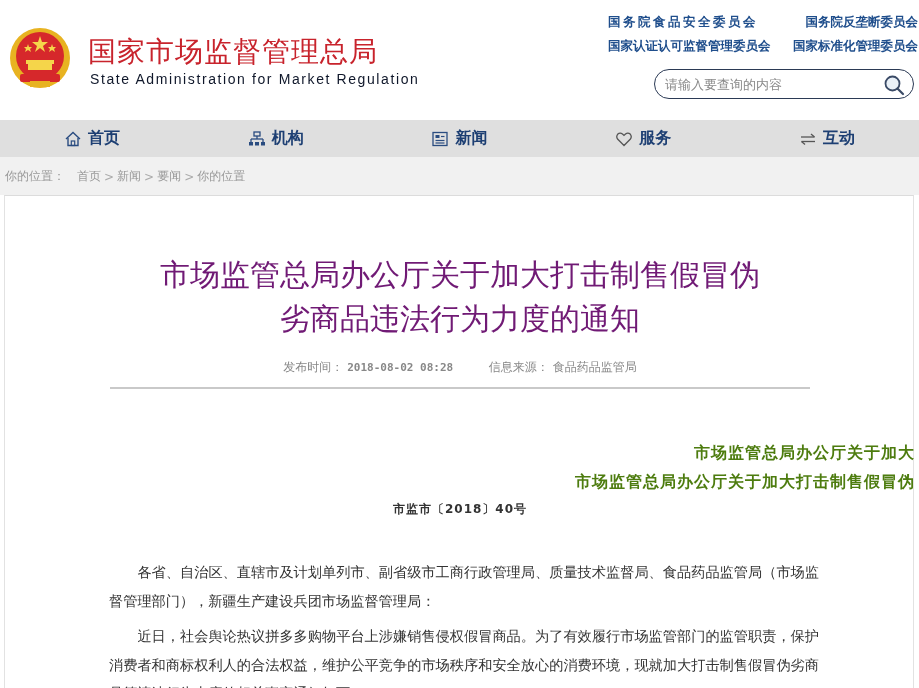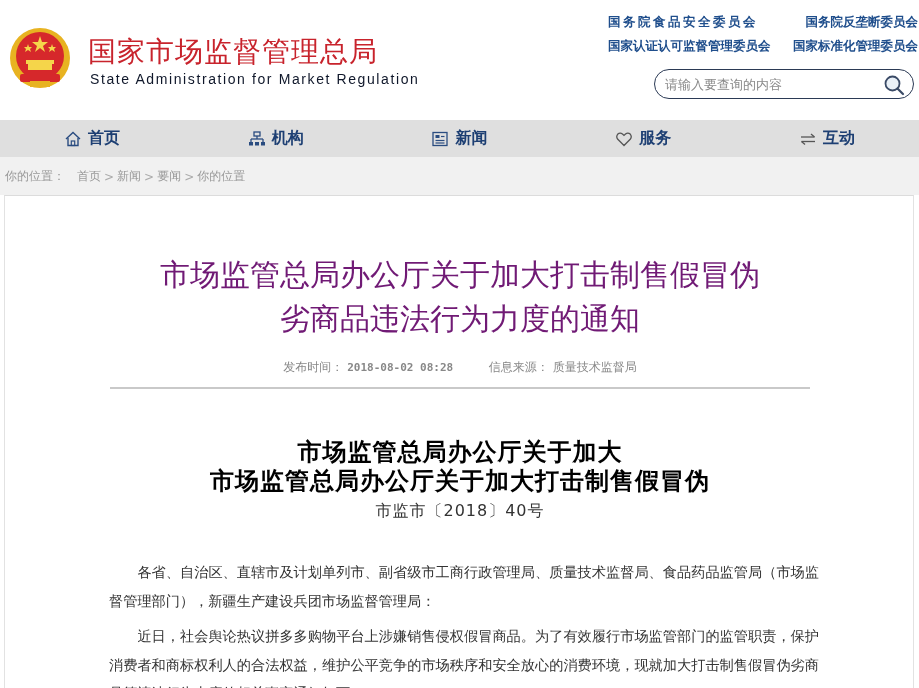--- a/index.html
+++ b/index.html
@@ -36,22 +36,22 @@
   .crumb .sep { color: #aaa; margin: 0 3px; }
 
   
   .panel { position: absolute; left: 4px; top: 195px; width: 910px; height: 500px; background: #ffffff; border-top: 1px solid #dcdcdc; border-left: 1px solid #e2e2e2; border-right: 1px solid #e2e2e2; }
   .title { position: absolute; left: 0; top: 57px; width: 910px; text-align: center; font-size: 30px; line-height: 44px; color: #701a75; font-weight: normal; }
   .meta { position: absolute; left: 0; top: 163px; width: 910px; text-align: center; font-size: 12px; color: #888; }
   .meta .gap { display: inline-block; width: 28px; }
   .meta .time { font-family: "DejaVu Sans Mono", monospace; font-size: 11px; font-weight: bold; }
   .divider { position: absolute; left: 105px; top: 191px; width: 700px; height: 2px; background: #c9c9c9; }
 
-  .doc-title { position: absolute; left: 0; top: 242px; width: 910px; text-align: center; font-size: 24px; line-height: 29px; font-weight: bold; color: #000000; letter-spacing: 1px; }
-  .doc-no { position: absolute; left: 0; top: 305px; width: 910px; text-align: center; font-size: 16px; font-weight: normal; color: #333; letter-spacing: 1px; }
+  .doc-title { position: absolute; left: 0; top: 242px; width: 910px; text-align: right; font-size: 16px; line-height: 29px; font-weight: bold; color: #4d7c0f; letter-spacing: 1px; }
+  .doc-no { position: absolute; left: 0; top: 305px; width: 910px; text-align: center; font-size: 12px; font-weight: bold; color: #333; letter-spacing: 1px; }
 
   .body-text { position: absolute; left: 104px; top: 355px; width: 710px; font-size: 14.2px; line-height: 28.5px; color: #333; text-align: justify; }
   .body-text p { text-indent: 2em; margin-top: 7px; }
 </style>
 </head>
 <body>
 
 <div class="header">
   <div class="emblem">
     <svg viewBox="0 0 64 64" width="64" height="64">
@@ -157,21 +157,21 @@
   <h1 class="title">
     <span>市场监管总局办公厅关于加大打击制售假冒伪</span><br>
     <span>劣商品违法行为力度的通知</span>
   </h1>
 
   <div class="meta">
     <span>发布时间：</span>
     <span class="time">2018-08-02 08:28</span>
     <span class="gap"></span>
     <span>信息来源：</span>
-    <span>质量技术监督局</span>
+    <span>食品药品监管局</span>
   </div>
 
   <div class="divider"></div>
 
   <div class="doc-title">
     <span>市场监管总局办公厅关于加大</span><br>
     <span>市场监管总局办公厅关于加大打击制售假冒伪</span>
   </div>
   <div class="doc-no">市监市〔2018〕40号</div>
 

